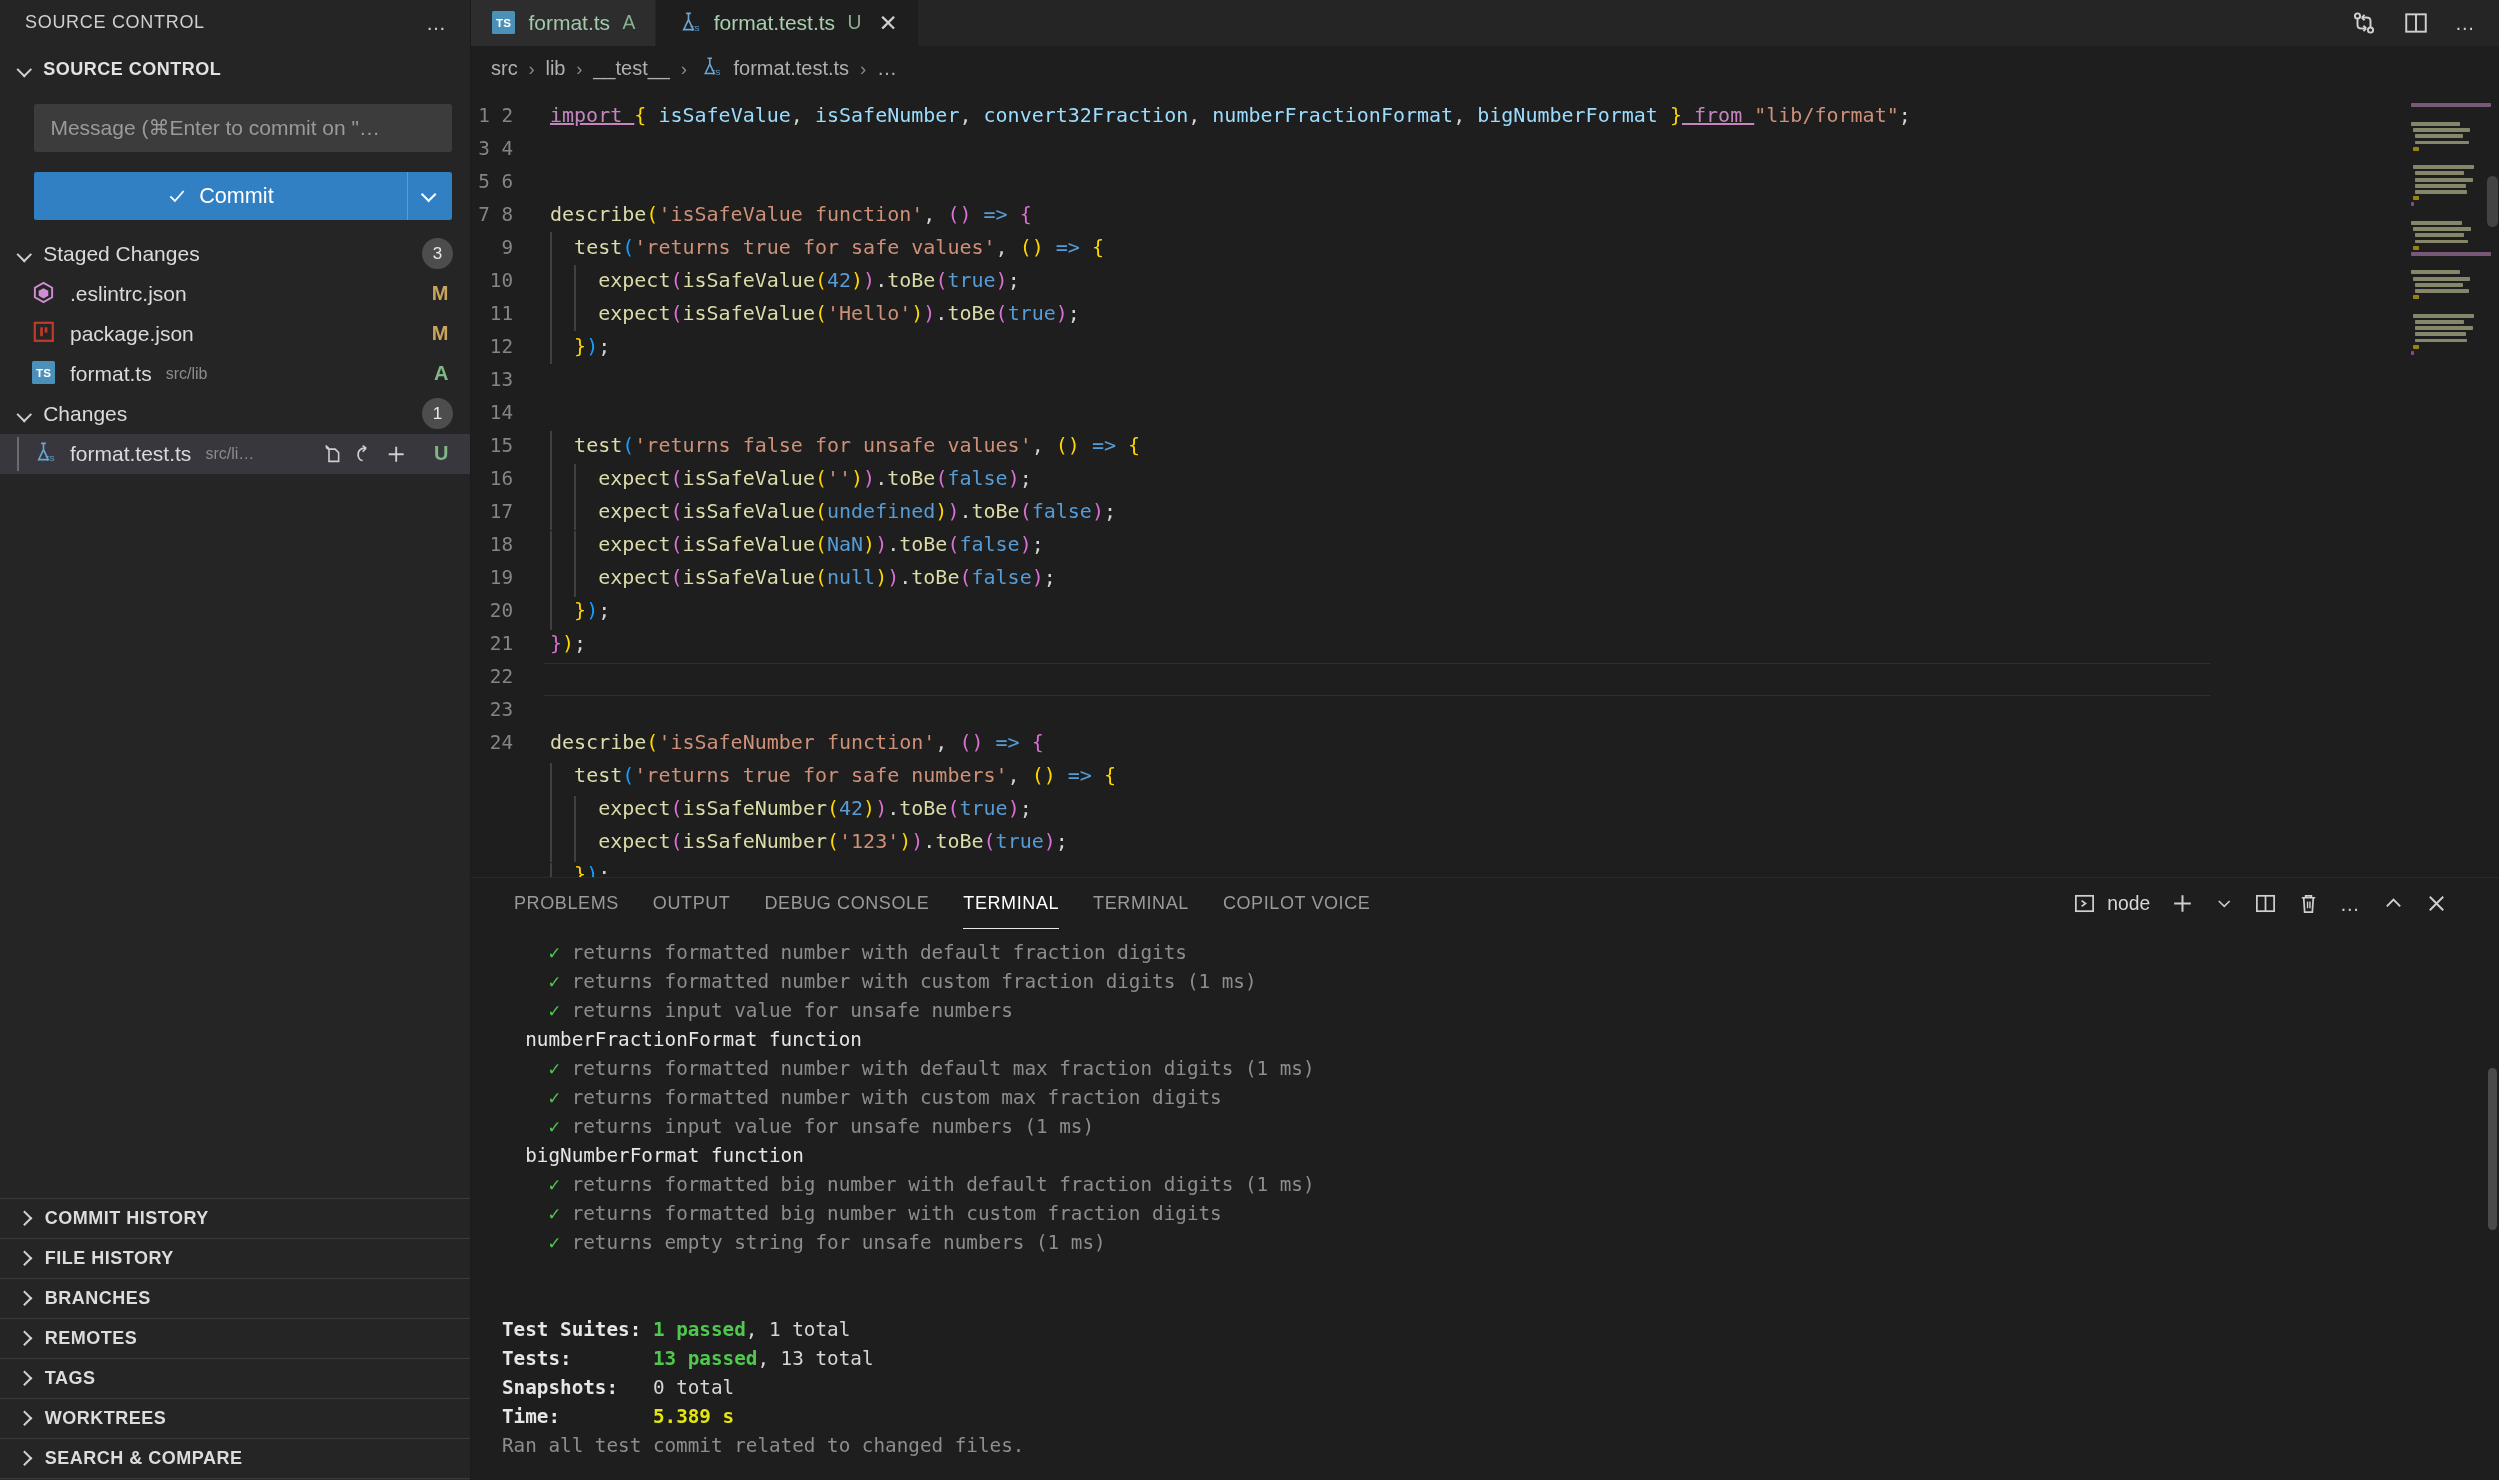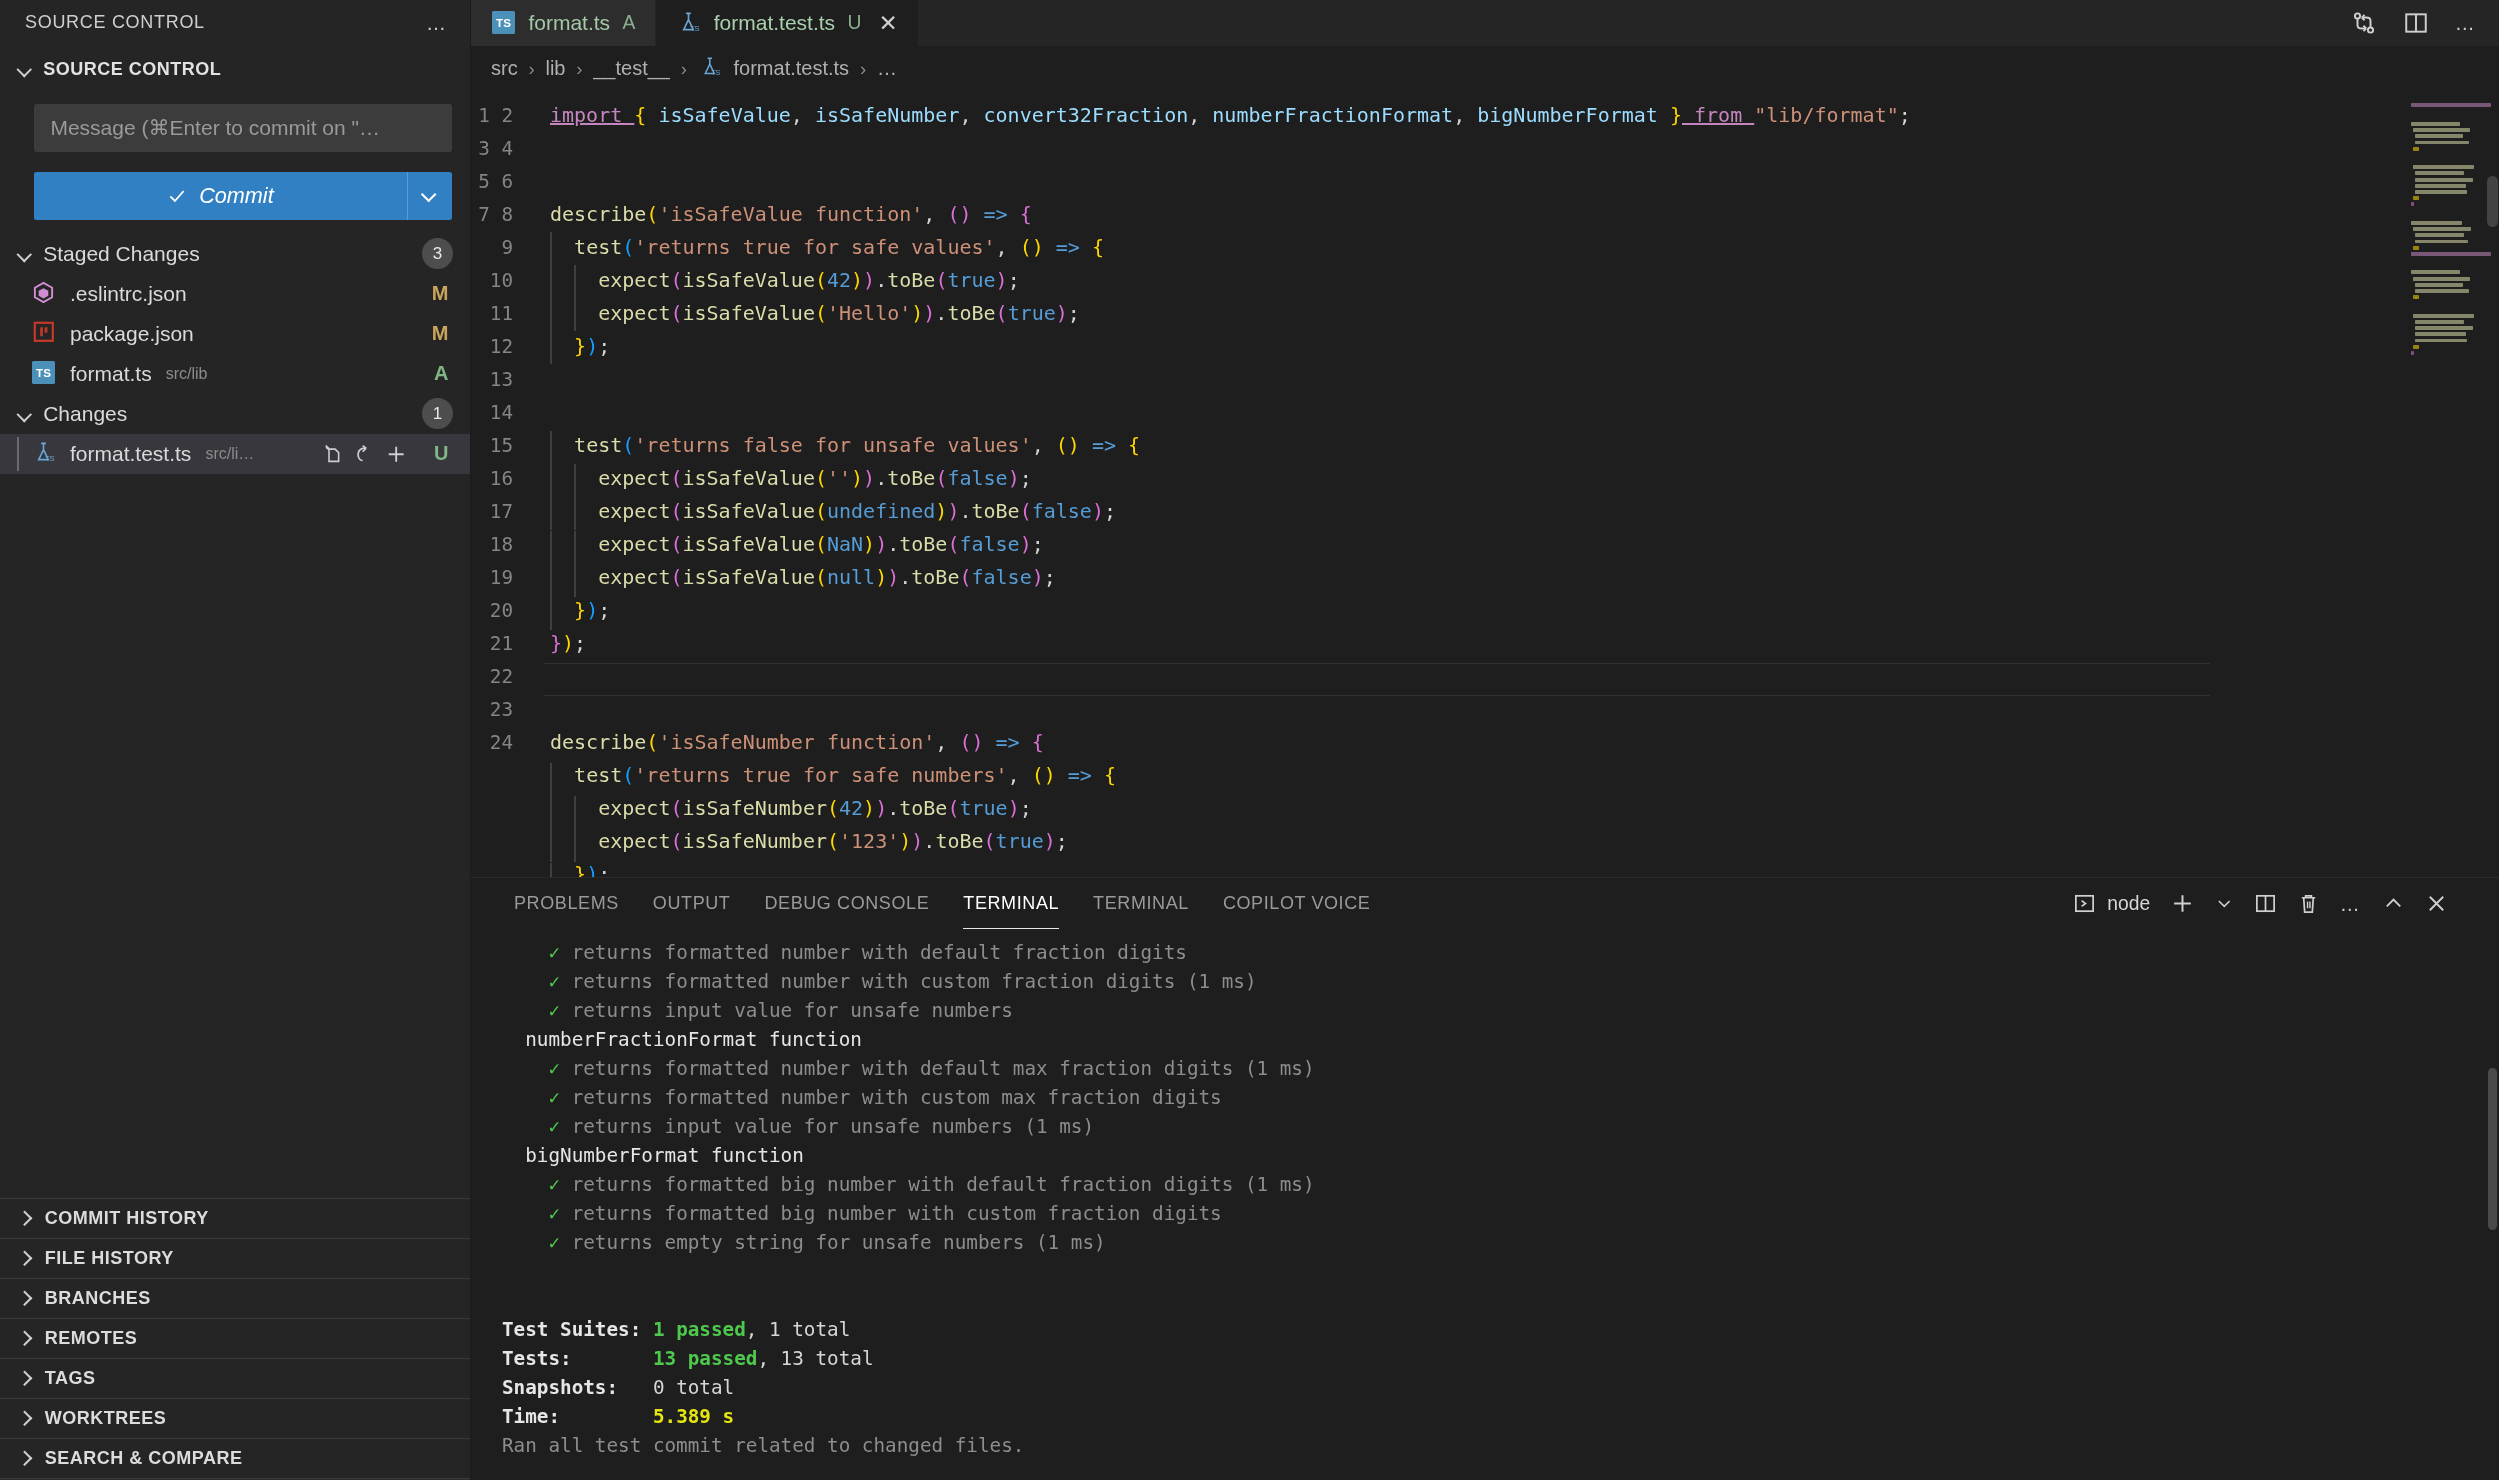--- a/index.html
+++ b/index.html
@@ -66,21 +66,21 @@
     margin:10.8px 18.5px 0 34px;height:48px;background:#3c3c3c;
     border:0.8px solid #3c3c3c;border-radius:2.3px;
     display:flex;align-items:center;padding:0 15.4px;
     color:#9a9a9a;font-size:21px;white-space:nowrap;overflow:hidden;
   }
   .commit-btn-row{margin:20px 18.5px 0 34px;display:flex;}
   .commit-btn{
     flex:1;height:48px;background:var(--accent);
     display:flex;align-items:center;justify-content:center;gap:12.4px;
     color:#fff;font-size:21.6px;border:none;border-radius:2.3px 0 0 2.3px;
-    font-family:inherit;cursor:pointer;font-style:italic;
+    font-family:inherit;cursor:pointer;
   }
   .commit-split{
     width:45px;height:48px;background:var(--accent);
     display:flex;align-items:center;justify-content:center;
     border-left:0.8px solid #5d9ad2;border-radius:0 2.3px 2.3px 0;cursor:pointer;
   }
   .chev-down{display:inline-block;width:14px;height:14px;position:relative;}
   .chev-down::before{
     content:"";position:absolute;left:0.8px;top:0;
     width:9.3px;height:9.3px;border-right:2px solid #fff;border-bottom:2px solid #fff;

